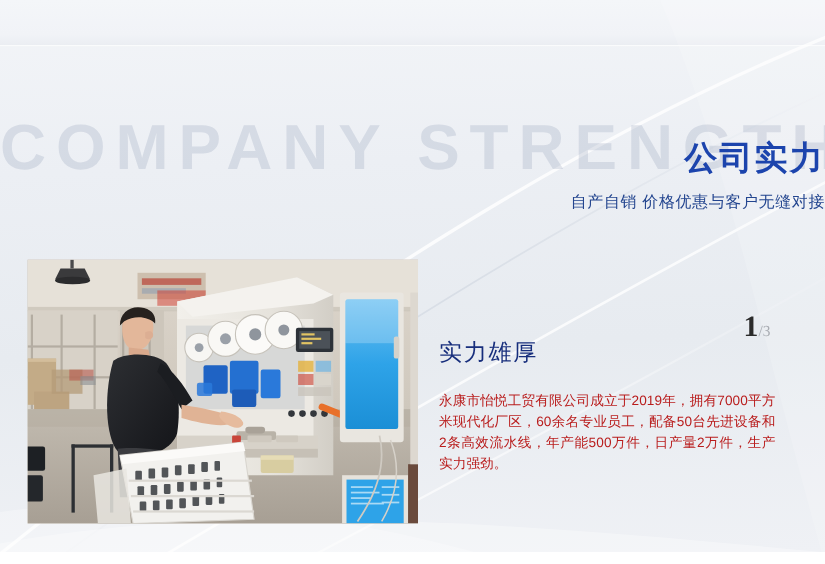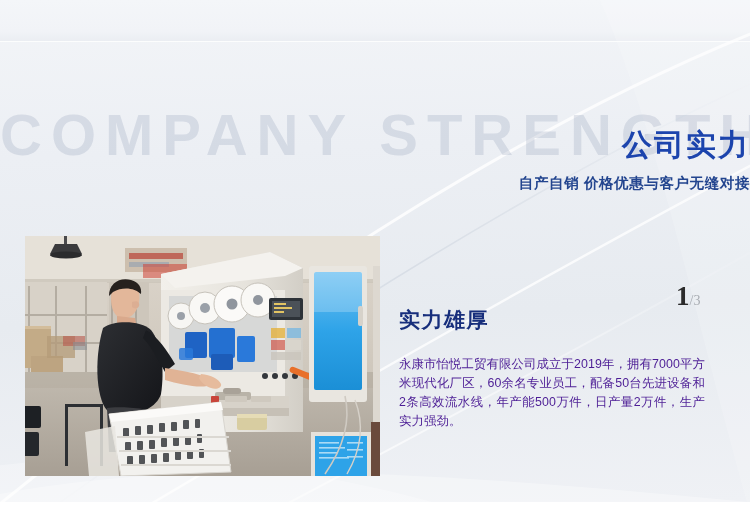--- a/index.html
+++ b/index.html
@@ -69,21 +69,21 @@
     font-size: 30px;
     font-weight: 700;
     color: #1c44ad;
     letter-spacing: 2px;
     line-height: 1.12;
     margin: 0;
   }
   .head-sub {
     margin: 12px 0 0 0;
     font-size: 14.5px;
-    font-weight: 700;
+    font-weight: 400;
     color: #23458f;
     letter-spacing: 0.6px;
   }
 
   
   .photo {
     position: absolute;
     left: 25px;
     top: 236px;
     width: 355px;
@@ -112,34 +112,34 @@
     font-size: 14px;
     font-weight: 400;
     color: #a8acb2;
   }
 
   .section-title {
     position: absolute;
     left: 399px;
     top: 306px;
     font-size: 21px;
-    font-weight: 700;
+    font-weight: 400;
     color: #172e7c;
     letter-spacing: 1.5px;
     margin: 0;
   }
 
   .section-body {
     position: absolute;
     left: 399px;
     top: 343px;
     width: 306px;
     font-size: 12.4px;
     line-height: 19px;
-    color: #4c1d95;
+    color: #b91c1c;
     text-align: justify;
     letter-spacing: 0.1px;
   }
 </style>
 </head>
 <body>
 
 <div class="slide">
 
   <div class="bg-base"></div>

